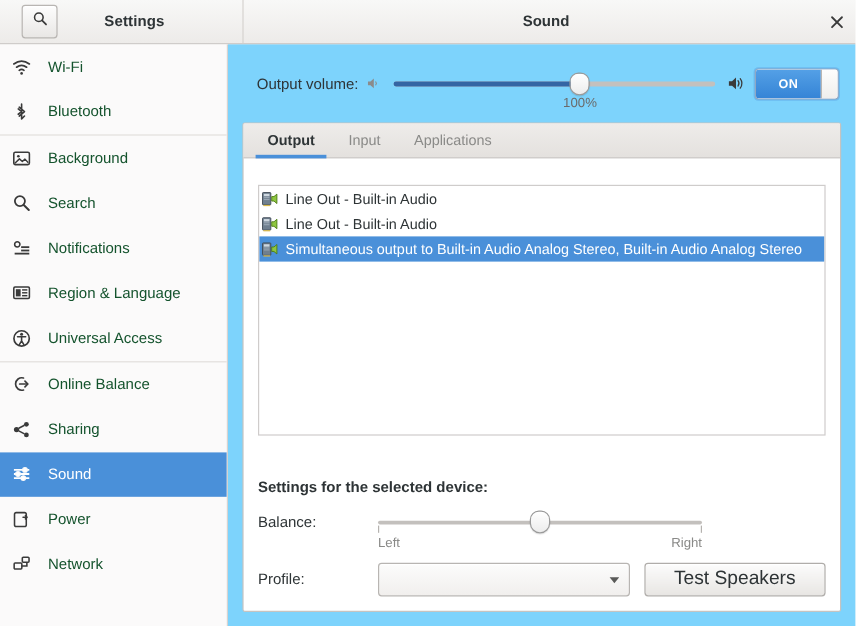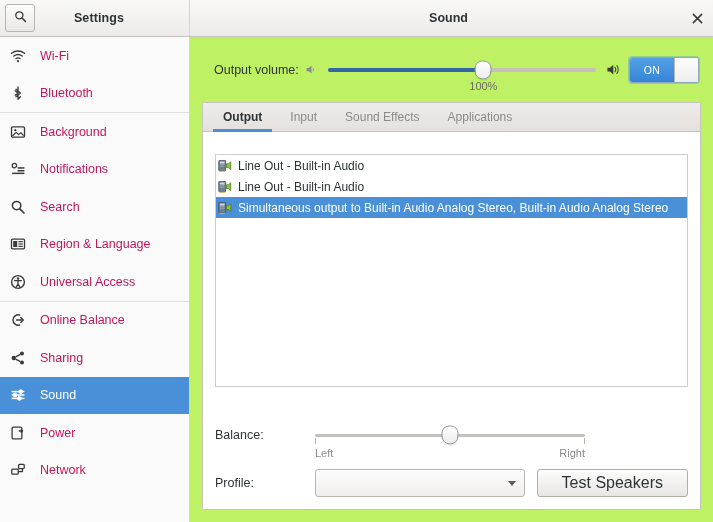--- a/index.html
+++ b/index.html
@@ -23,20 +23,21 @@
     display: flex; align-items: stretch;
     background: linear-gradient(180deg, #f8f8f7 0%, #edebe9 100%);
     border-bottom: 1px solid #c6c3c0;
     flex: 0 0 36px;
   }
   .tb-left {
     width: 189px;
     display: flex; align-items: center;
     border-right: 1px solid #d6d3d0;
     position: relative;
+    margin-left: 13px;
   }
   .search-btn {
     width: 28px; height: 26px;
     margin-left: 5px;
     display: flex; align-items: center; justify-content: center;
     background: linear-gradient(180deg,#fdfdfd,#e9e7e5);
     border: 1px solid #b8b5b2;
     border-radius: 3px;
     box-shadow: inset 0 1px 0 #ffffff;
   }
@@ -83,21 +84,21 @@
     background: #fbfafa;
     border-right: 1px solid #d6d3d0;
     position: relative;
     overflow: hidden;
   }
   .side-item {
     height: 37.5px;
     display: flex; align-items: center;
     padding-left: 10px;
     font-size: 12.5px;
-    color: #be185d;
+    color: #14532d;
     box-sizing: border-box;
   }
   .side-item .ico {
     width: 22px; height: 18px;
     display: flex; align-items: center; justify-content: flex-start;
     margin-right: 8px;
     color: #3a3a3a;
     flex: 0 0 22px;
   }
   .side-item.selected {
@@ -108,21 +109,21 @@
   .side-sep {
     height: 1px;
     background: #e2dfdc;
     margin: 0;
   }
 
   
   .main {
     flex: 1;
     display: flex; flex-direction: column;
-    background: #bef264;
+    background: #7dd3fc;
     min-width: 0;
     position: relative;
   }
 
   
   .vol-row {
     height: 65px;
     flex: 0 0 65px;
     display: flex; align-items: center;
     padding: 0 14px 0 24px;
@@ -177,24 +178,24 @@
   .toggle {
     width: 68px; height: 24px;
     border: 1px solid #8fa8c4;
     border-radius: 3px;
     display: flex;
     overflow: hidden;
     background: #ffffff;
     box-shadow: 0 0 0 1px rgba(74,144,217,.35);
   }
   .toggle .on {
-    width: 44px;
+    width: 54px;
     background: linear-gradient(180deg,#54a0e6,#3584d6);
     color: #ffffff;
-    font-size: 10.5px; font-weight: normal;
+    font-size: 10.5px; font-weight: bold;
     display: flex; align-items: center; justify-content: center;
     letter-spacing: .4px;
   }
   .toggle .off {
     flex: 1;
     background: linear-gradient(180deg,#fdfdfd,#efeeec);
     border-left: 1px solid #b9b6b3;
   }
 
   
@@ -409,36 +410,36 @@
               <rect x="1.5" y="2.8" width="13" height="10.4" rx="1.3" fill="none" stroke="#3a3a3a" stroke-width="1.3"></rect>
               <circle cx="5.3" cy="6.2" r="1.1" fill="#3a3a3a"></circle>
               <path d="M2.4 12 L6.2 8.4 L8.6 10.6 L10.8 8.6 L13.6 11.6" fill="none" stroke="#3a3a3a" stroke-width="1.2" stroke-linejoin="round"></path>
             </svg>
           </span>
           <span>Background</span>
         </div>
         <div class="side-item">
           <span class="ico">
             <svg width="16" height="16" viewBox="0 0 16 16">
+              <circle cx="6.6" cy="6.6" r="4.2" fill="none" stroke="#3a3a3a" stroke-width="1.5"></circle>
+              <line x1="9.8" y1="9.8" x2="14" y2="14" stroke="#3a3a3a" stroke-width="1.7" stroke-linecap="round"></line>
+            </svg>
+          </span>
+          <span>Search</span>
+        </div>
+        <div class="side-item">
+          <span class="ico">
+            <svg width="16" height="16" viewBox="0 0 16 16">
               <circle cx="4.4" cy="4.6" r="2.2" fill="none" stroke="#3a3a3a" stroke-width="1.3"></circle>
               <rect x="7.6" y="6.2" width="6.8" height="1.5" fill="#3a3a3a"></rect>
               <rect x="7.6" y="9" width="6.8" height="1.5" fill="#3a3a3a"></rect>
               <rect x="2.2" y="11.6" width="12.2" height="1.5" fill="#3a3a3a"></rect>
             </svg>
           </span>
           <span>Notifications</span>
-        </div>
-        <div class="side-item">
-          <span class="ico">
-            <svg width="16" height="16" viewBox="0 0 16 16">
-              <circle cx="6.6" cy="6.6" r="4.2" fill="none" stroke="#3a3a3a" stroke-width="1.5"></circle>
-              <line x1="9.8" y1="9.8" x2="14" y2="14" stroke="#3a3a3a" stroke-width="1.7" stroke-linecap="round"></line>
-            </svg>
-          </span>
-          <span>Search</span>
         </div>
         <div class="side-item">
           <span class="ico">
             <svg width="16" height="16" viewBox="0 0 16 16">
               <rect x="1.5" y="3.2" width="13" height="9.6" rx="1" fill="none" stroke="#3a3a3a" stroke-width="1.3"></rect>
               <rect x="3.2" y="5" width="4" height="6" fill="#3a3a3a"></rect>
               <rect x="8.4" y="5" width="4.4" height="1.2" fill="#3a3a3a"></rect>
               <rect x="8.4" y="7.4" width="4.4" height="1.2" fill="#3a3a3a"></rect>
               <rect x="8.4" y="9.8" width="4.4" height="1.2" fill="#3a3a3a"></rect>
             </svg>
@@ -539,21 +540,20 @@
         <div class="toggle">
           <div class="on">ON</div>
           <div class="off"></div>
         </div>
       </div>
 
       <div class="notebook">
         <div class="tabbar" id="tabbar">
             <div class="tab active"><span>Output</span></div>
             <div class="tab"><span>Input</span></div>
-            <div class="tab"><span>Sound Effects</span></div>
             <div class="tab"><span>Applications</span></div>
           </div>
 
         <div class="page">
           <div class="devlist" id="devlist">
               <div class="devrow">
                 <span class="devicon"><svg width="15" height="15" viewBox="0 0 16 16">
                     <rect x="0.8" y="2.6" width="7.4" height="11" rx="0.7" fill="#6f7f8f" stroke="#3f4a55" stroke-width="0.8"></rect>
                     <rect x="2" y="3.8" width="5" height="2.1" fill="#cfd8e0"></rect>
                     <rect x="2" y="6.6" width="5" height="1" fill="#9aa7b4"></rect>
@@ -582,20 +582,21 @@
                     <rect x="2" y="8.3" width="5" height="1" fill="#9aa7b4"></rect>
                     <path d="M9 6.2 h2 l2.6-2.2 v8.4 L11 10.2 H9 Z" fill="#8ec63f" stroke="#4c7a14" stroke-width="0.8" stroke-linejoin="round"></path>
                     <rect x="1.6" y="13.6" width="6" height="1.1" fill="#d9b84a"></rect>
                   </svg></span>
                 <span>Simultaneous output to Built-in Audio Analog Stereo, Built-in Audio Analog Stereo</span>
               </div>
             </div>
         </div>
 
         <div class="settings">
+          <div class="settings-title">Settings for the selected device:</div>
 
           <div class="row">
             <div class="row-label">Balance:</div>
             <div class="bal-wrap">
               <div class="bal-trough">
                 <div class="bal-tick" style="left:0"></div>
                 <div class="bal-tick" style="right:0"></div>
               </div>
               <div class="knob" id="bal-knob" style="left: 50%;"></div>
             </div>

